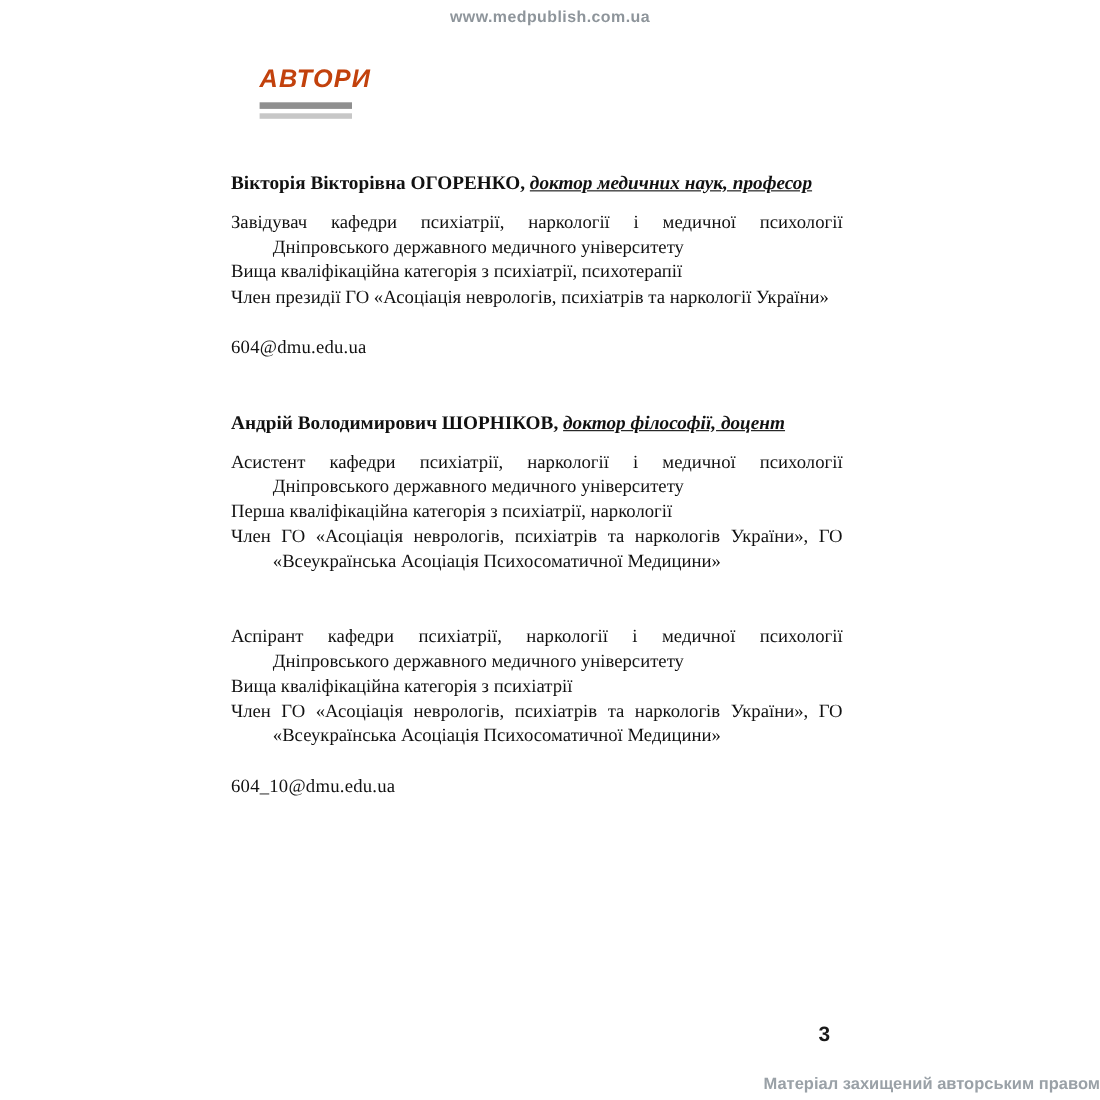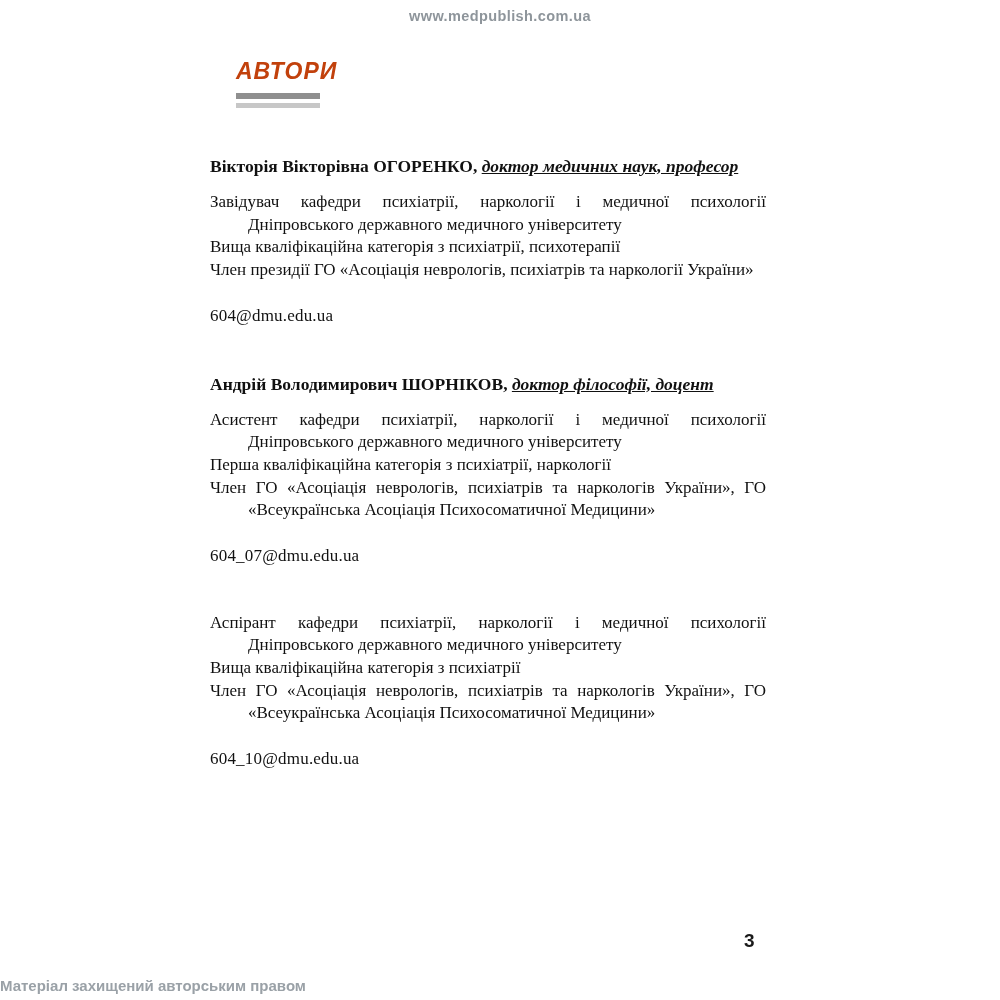--- a/index.html
+++ b/index.html
@@ -75,21 +75,21 @@
     font-family: "Liberation Sans", sans-serif;
     font-size: 19px;
     font-weight: bold;
     color: #1a1a1a;
   }
   .copyright {
     position: absolute;
     bottom: 6px;
     left: 0;
     width: 100%;
-    text-align: left;
+    text-align: right;
     font-family: "Liberation Sans", sans-serif;
     font-size: 15px;
     font-weight: bold;
     color: #9aa1a7;
   }
 </style>
 </head>
 <body>
 
 <div class="page">
@@ -120,21 +120,20 @@
     <div class="author">
       <div class="author-name-line">
         <span>Андрій Володимирович ШОРНІКОВ,</span>
         <span class="author-title">доктор філософії, доцент</span>
       </div>
       <div class="author-lines">
         <div class="entry-line">Асистент кафедри психіатрії, наркології і медичної психології Дніпровського державного медичного університету</div>
         <div class="entry-line">Перша кваліфікаційна категорія з психіатрії, наркології</div>
         <div class="entry-line">Член ГО «Асоціація неврологів, психіатрів та наркологів України», ГО «Всеукраїнська Асоціація Психосоматичної Медицини»</div>
       </div>
-      <div class="email">604_07@dmu.edu.ua</div>
     </div>
 
     <div class="author">
       <div class="author-lines">
         <div class="entry-line">Аспірант кафедри психіатрії, наркології і медичної психології Дніпровського державного медичного університету</div>
         <div class="entry-line">Вища кваліфікаційна категорія з психіатрії</div>
         <div class="entry-line">Член ГО «Асоціація неврологів, психіатрів та наркологів України», ГО «Всеукраїнська Асоціація Психосоматичної Медицини»</div>
       </div>
       <div class="email">604_10@dmu.edu.ua</div>
     </div>

